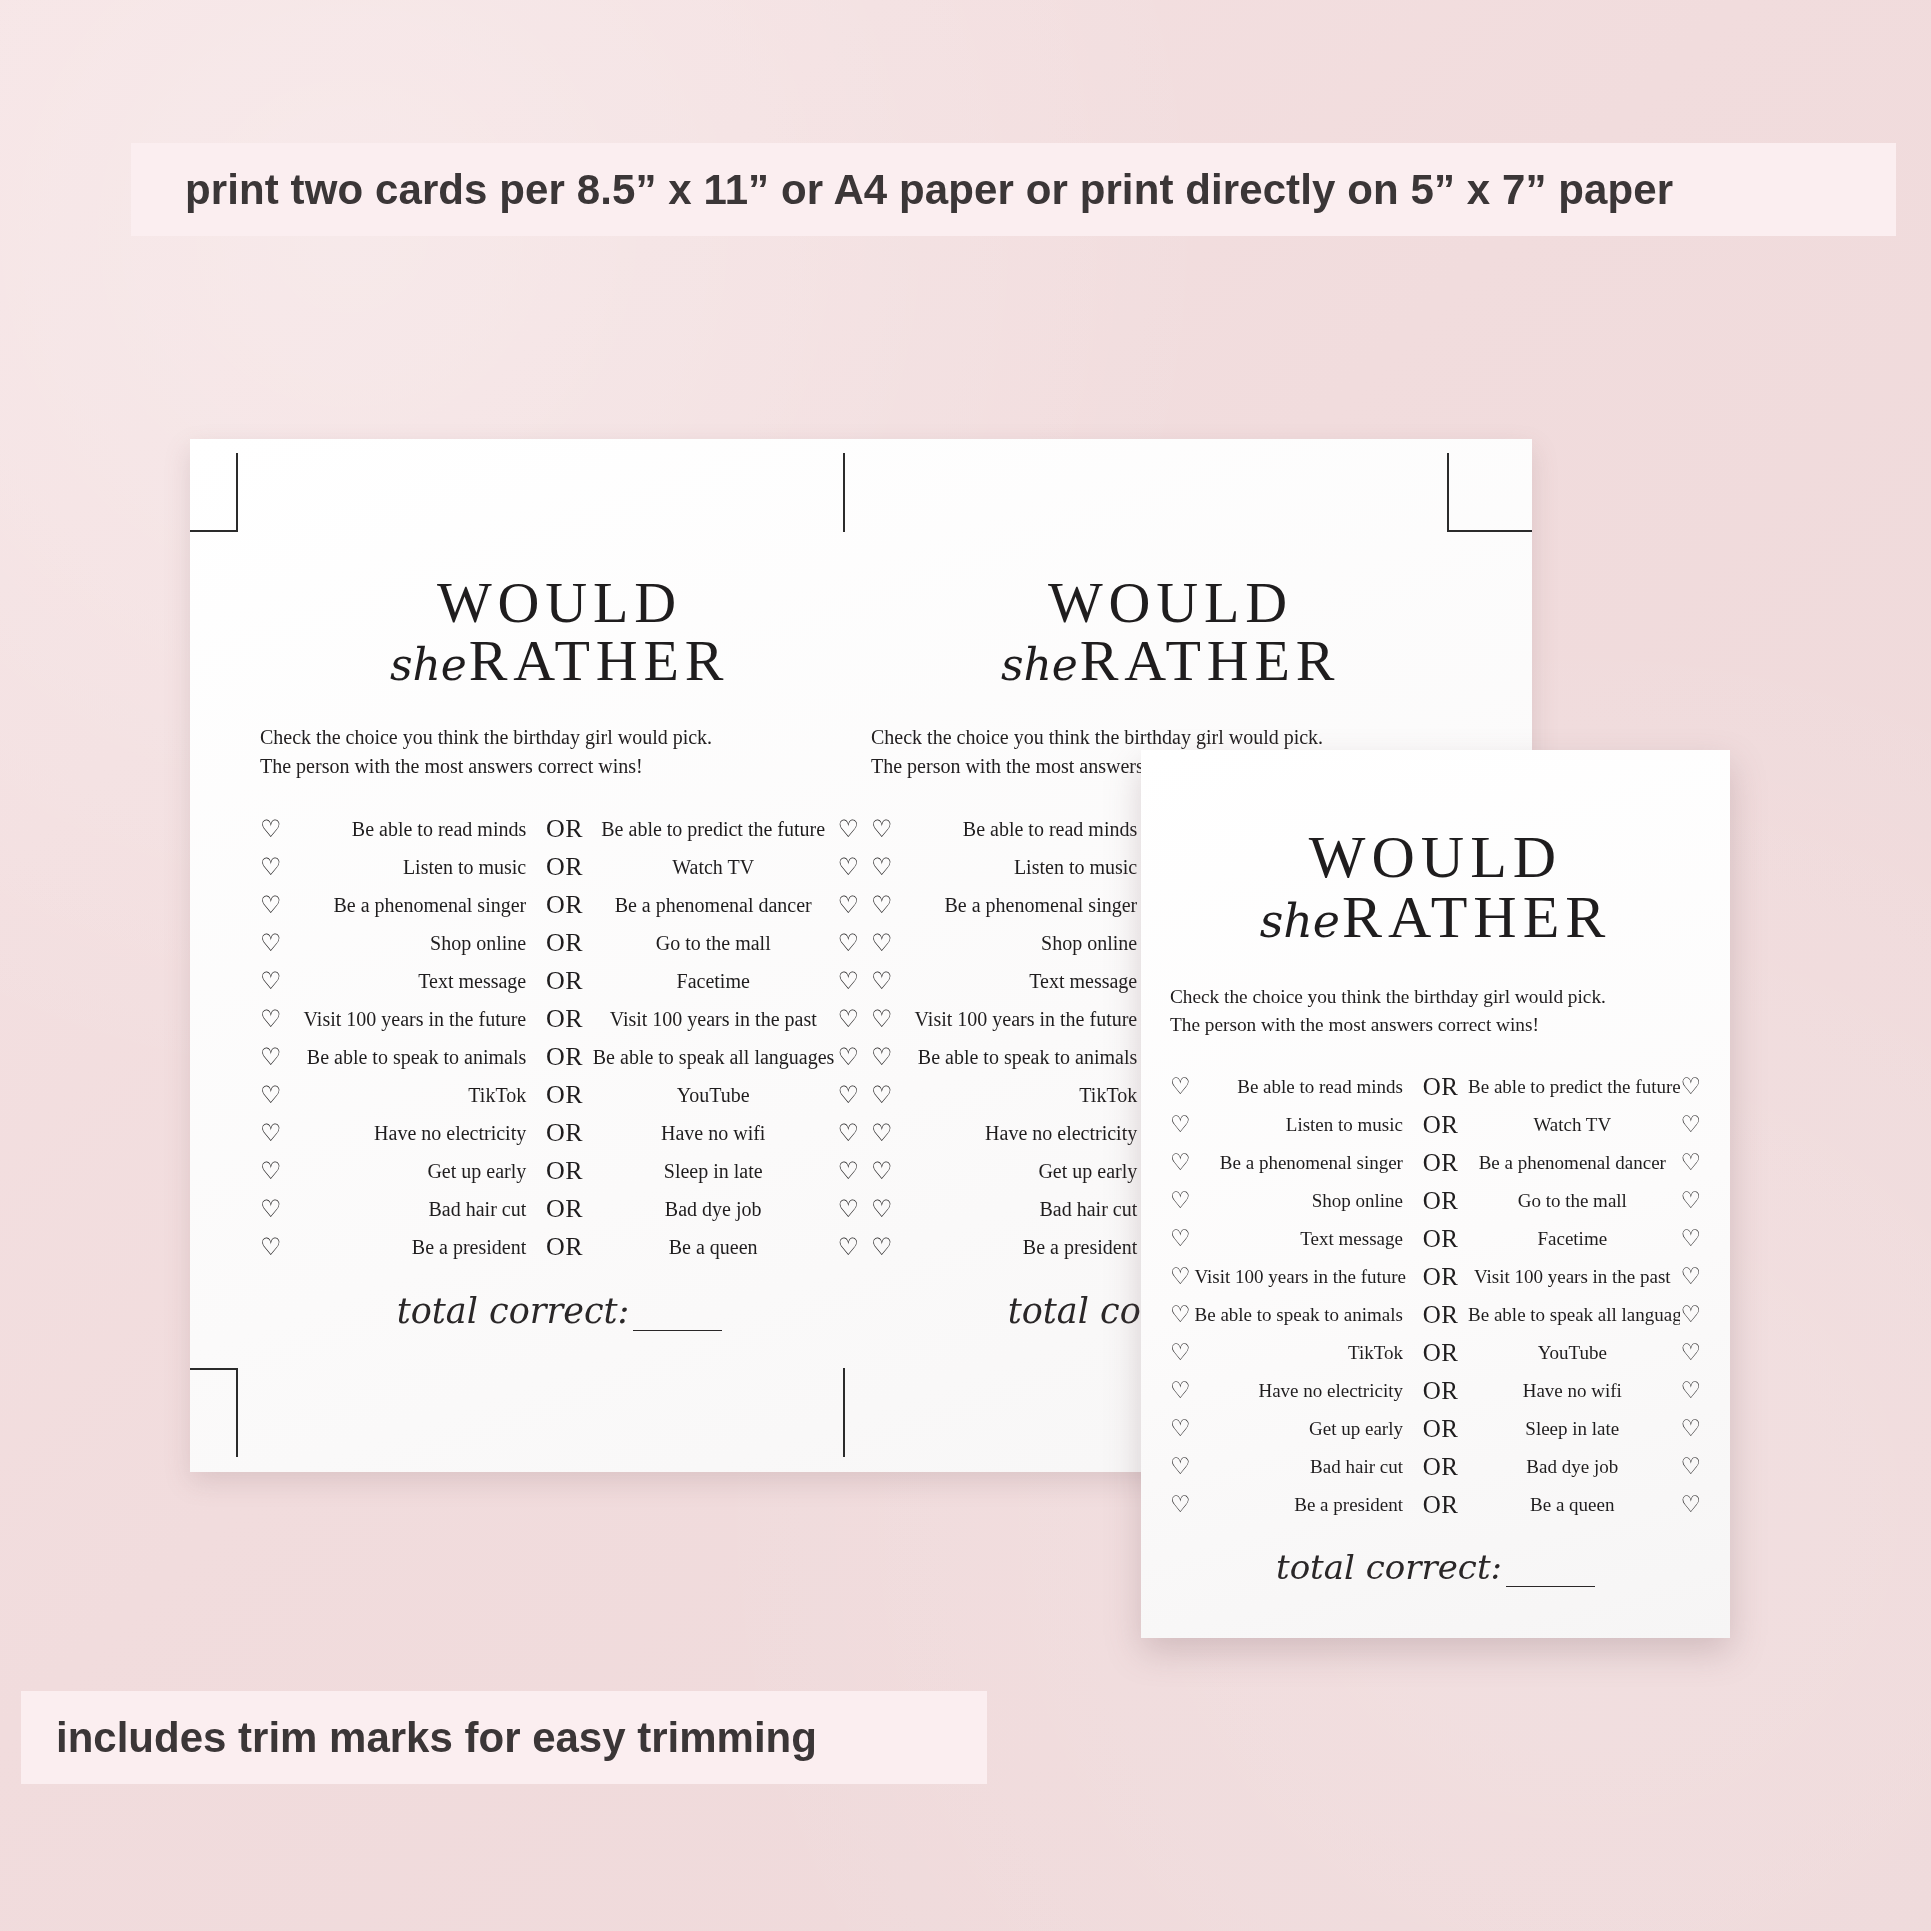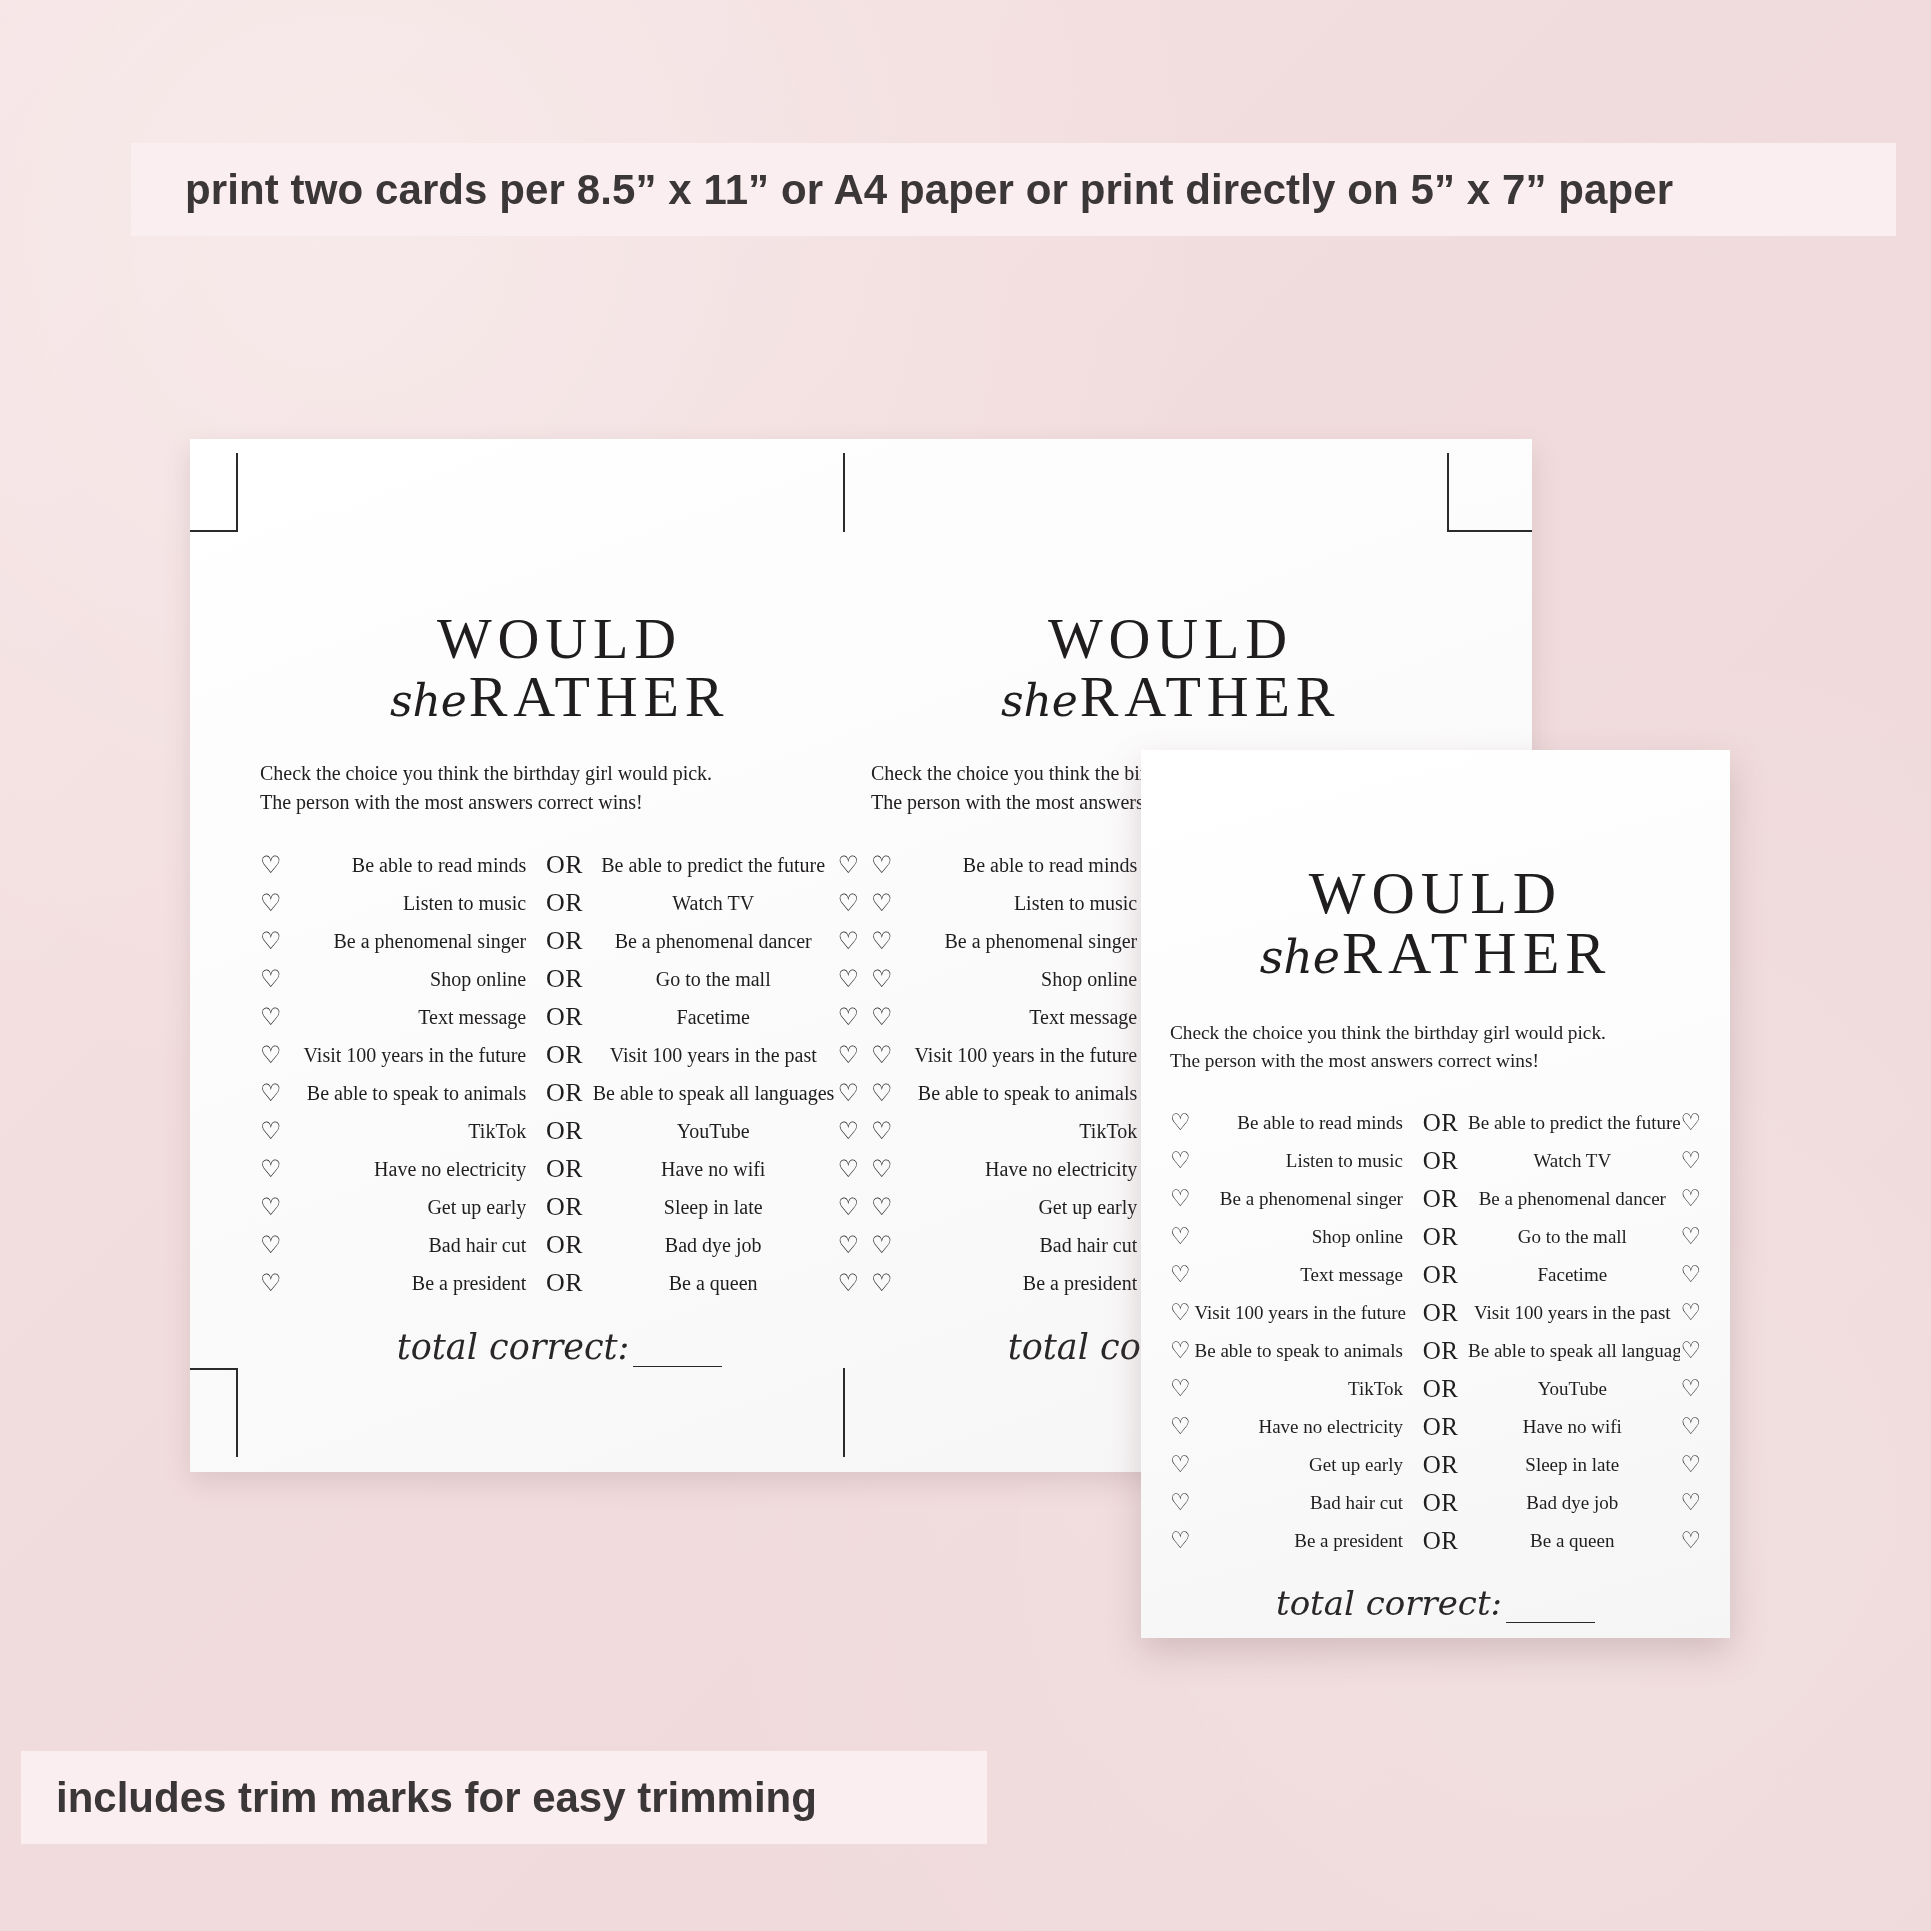--- a/index.html
+++ b/index.html
@@ -40,21 +40,21 @@
     top: 143px;
     width: 1765px;
     height: 93px;
     padding-left: 54px;
     box-sizing: border-box;
     font-size: 42px;
     letter-spacing: 0.1px;
   }
   .banner-bottom {
     left: 21px;
-    top: 1751px;
+    top: 1691px;
     width: 966px;
     height: 93px;
     padding-left: 35px;
     box-sizing: border-box;
     font-size: 42px;
   }
 
   
   .sheet {
     position: absolute;
@@ -80,21 +80,20 @@
   .trim.h { height: 1.9px; }
 
   
   .card-content {
     position: absolute;
     color: #1f1d1e;
   }
   .title-block {
     text-align: center;
     position: relative;
-    margin-top: 36px;
   }
   .title-word {
     font-family: "Liberation Serif", serif;
     letter-spacing: 0.10em;
     line-height: 1;
     font-weight: 400;
   }
   .title-row2 {
     display: flex;
     align-items: baseline;

